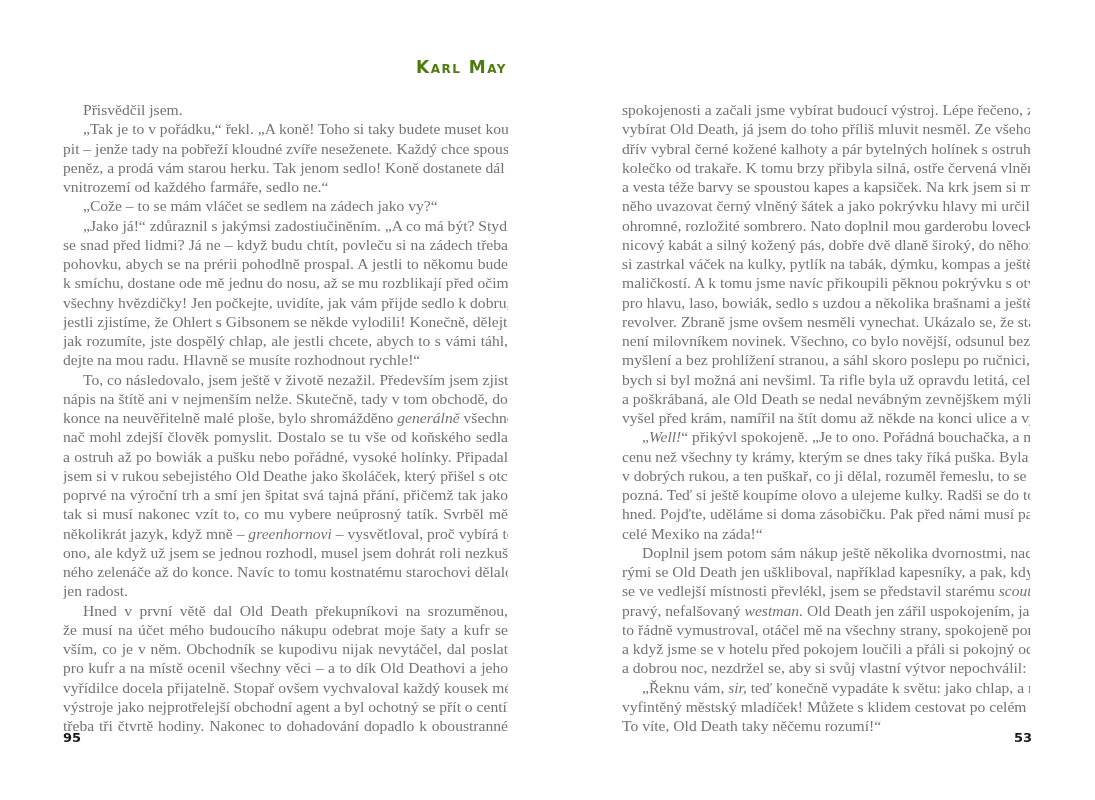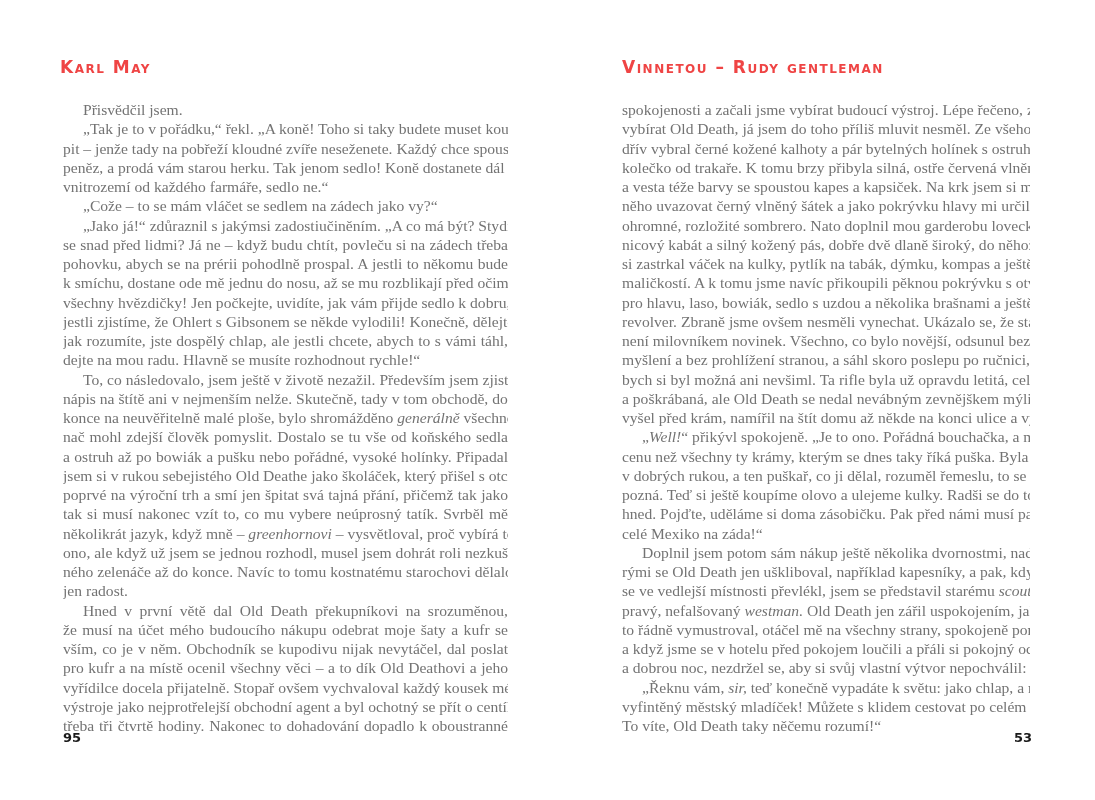--- a/index.html
+++ b/index.html
@@ -1,23 +1,23 @@
 <!DOCTYPE html>
 <html><head>
 <meta charset="utf-8">
 <style>
   html, body { margin:0; padding:0; background:#ffffff; }
   body { width:1095px; height:800px; position:relative; overflow:hidden; }
   .page { position:absolute; top:0; height:800px; }
   .page-left { left:0; width:547px; }
   .page-right { left:547px; width:548px; }
   .running-head {
-    position:absolute; top:57px; left:0; right:0; text-align:left;
+    position:absolute; top:57px; left:0; right:0; text-align:right;
     font-family:"DejaVu Sans", sans-serif; font-weight:bold;
-    font-size:17px; letter-spacing:1.5px; color:#ef4444;
+    font-size:17px; letter-spacing:1.5px; color:#4d7c0f;
     font-variant:small-caps;
   }
   .page-left .running-head { left:60px; right:40px; }
   .page-right .running-head { left:75px; right:40px; }
   .text-block {
     position:absolute; top:100px;
     font-family:"Liberation Serif", serif; font-size:15.6px; color:#737373;
   }
   .page-left .text-block { left:63px; width:445px; }
   .page-right .text-block { left:75px; width:408px; }
@@ -72,21 +72,20 @@
       <span class="line">vším, co je v něm. Obchodník se kupodivu nijak nevytáčel, dal poslat</span>
       <span class="line">pro kufr a na místě ocenil všechny věci – a to dík Old Deathovi a jeho</span>
       <span class="line">vyřídilce docela přijatelně. Stopař ovšem vychvaloval každý kousek mé</span>
       <span class="line">výstroje jako nejprotřelejší obchodní agent a byl ochotný se přít o centík</span>
       <span class="line">třeba tři čtvrtě hodiny. Nakonec to dohadování dopadlo k oboustranné</span>
     </div>
   <div class="folio">95</div>
 </div>
 
 <div class="page page-right">
-  <div class="running-head">Vinnetou – Rudy gentleman</div>
   <div class="text-block">
       <span class="line">spokojenosti a začali jsme vybírat budoucí výstroj. Lépe řečeno, začal ji</span>
       <span class="line">vybírat Old Death, já jsem do toho příliš mluvit nesměl. Ze všeho nej-</span>
       <span class="line">dřív vybral černé kožené kalhoty a pár bytelných holínek s ostruhami jak</span>
       <span class="line">kolečko od trakaře. K tomu brzy přibyla silná, ostře červená vlněná košile</span>
       <span class="line">a vesta téže barvy se spoustou kapes a kapsiček. Na krk jsem si měl podle</span>
       <span class="line">něho uvazovat černý vlněný šátek a jako pokrývku hlavy mi určil klobouk,</span>
       <span class="line">ohromné, rozložité sombrero. Nato doplnil mou garderobu lovecký jele-</span>
       <span class="line">nicový kabát a silný kožený pás, dobře dvě dlaně široký, do něhož jsem</span>
       <span class="line">si zastrkal váček na kulky, pytlík na tabák, dýmku, kompas a ještě pár</span>

